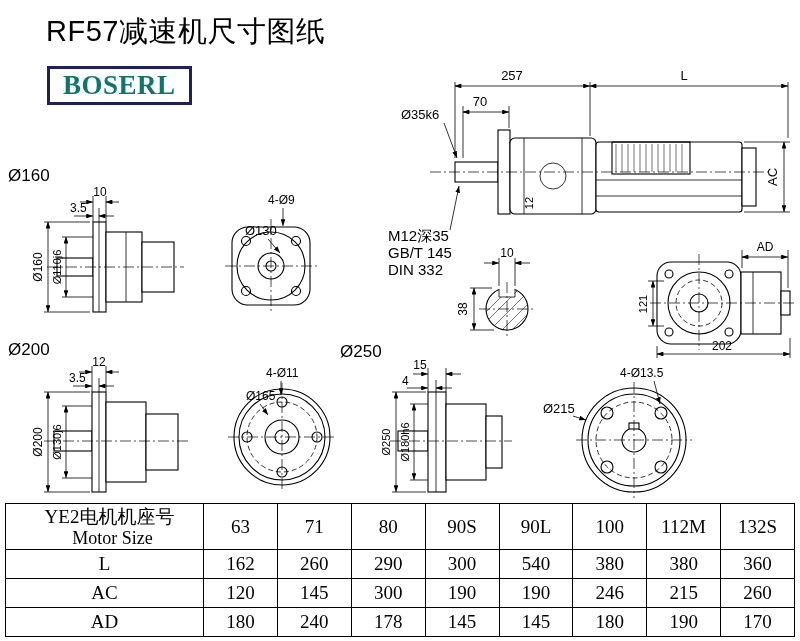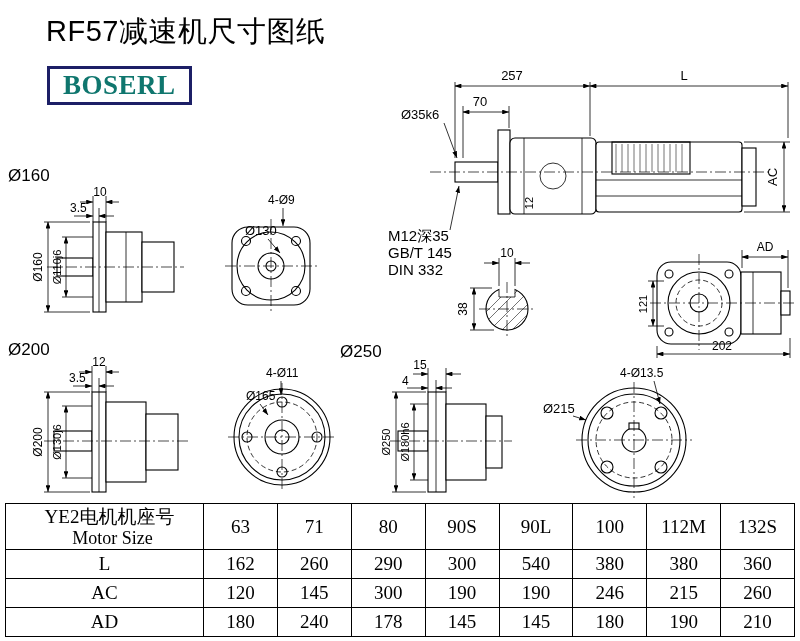--- a/index.html
+++ b/index.html
@@ -352,16 +352,16 @@
     </tr>
     <tr class="drow">
       <td>AD</td>
       <td>180</td>
       <td>240</td>
       <td>178</td>
       <td>145</td>
       <td>145</td>
       <td>180</td>
       <td>190</td>
-      <td>210</td>
+      <td>170</td>
     </tr>
   </tbody>
 </table>
 
 </body></html>

